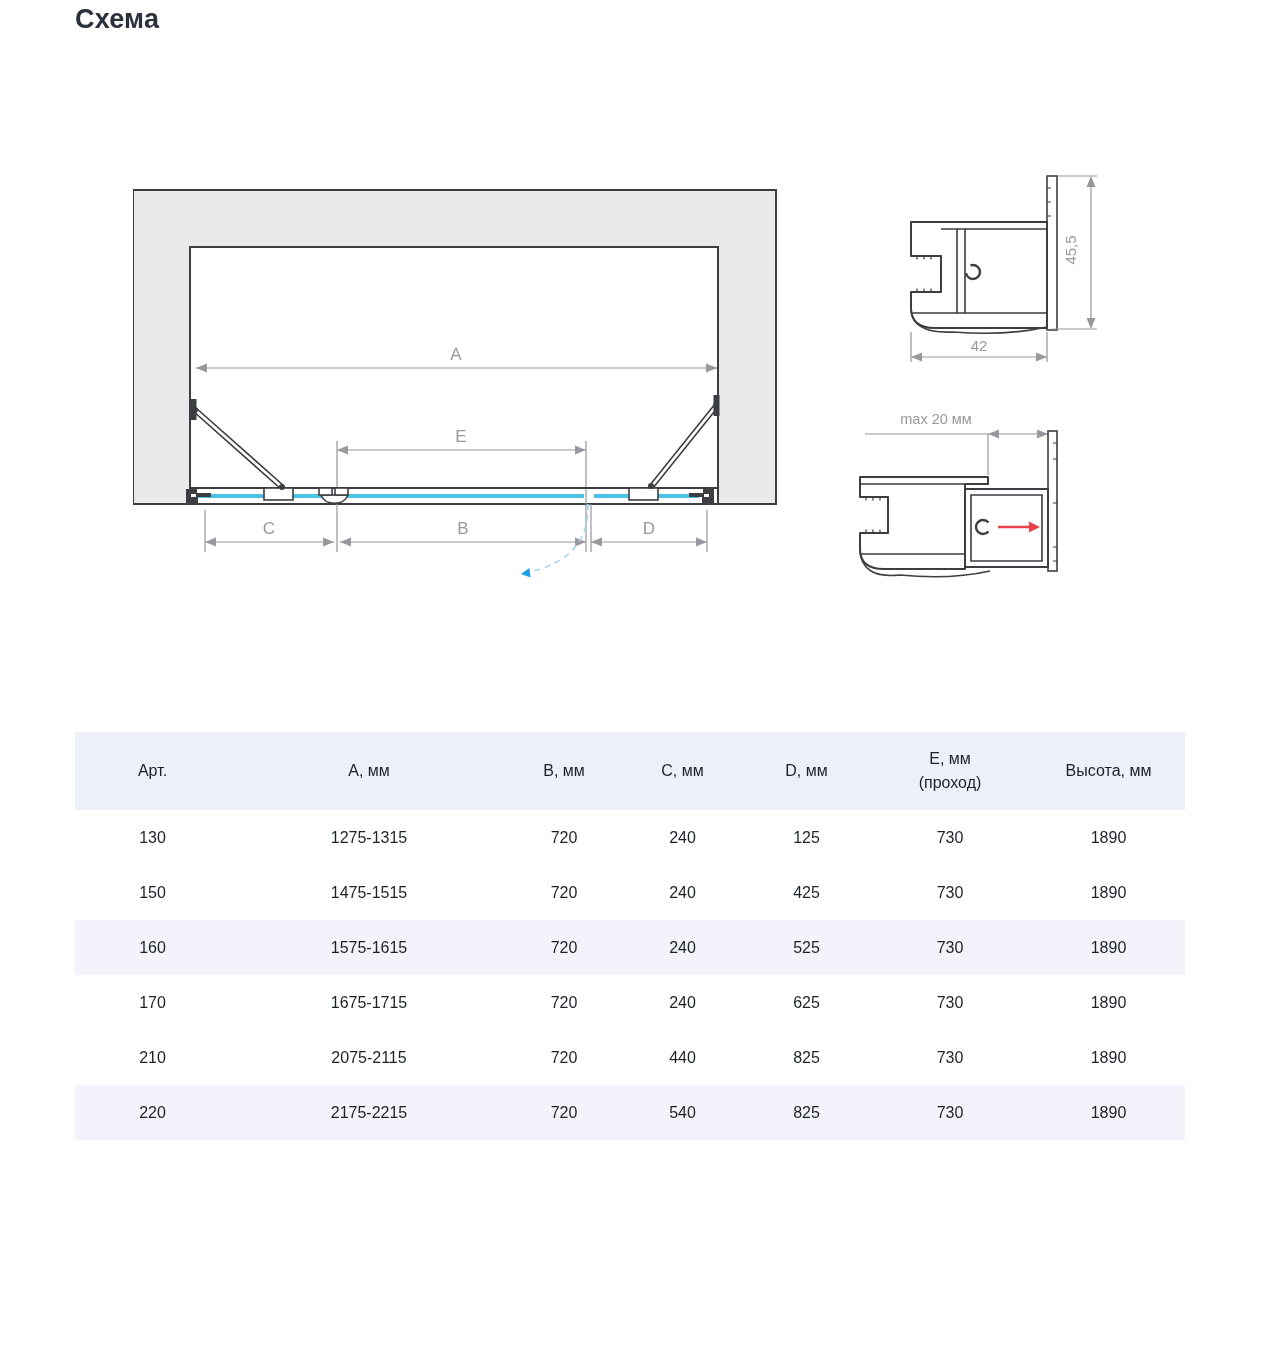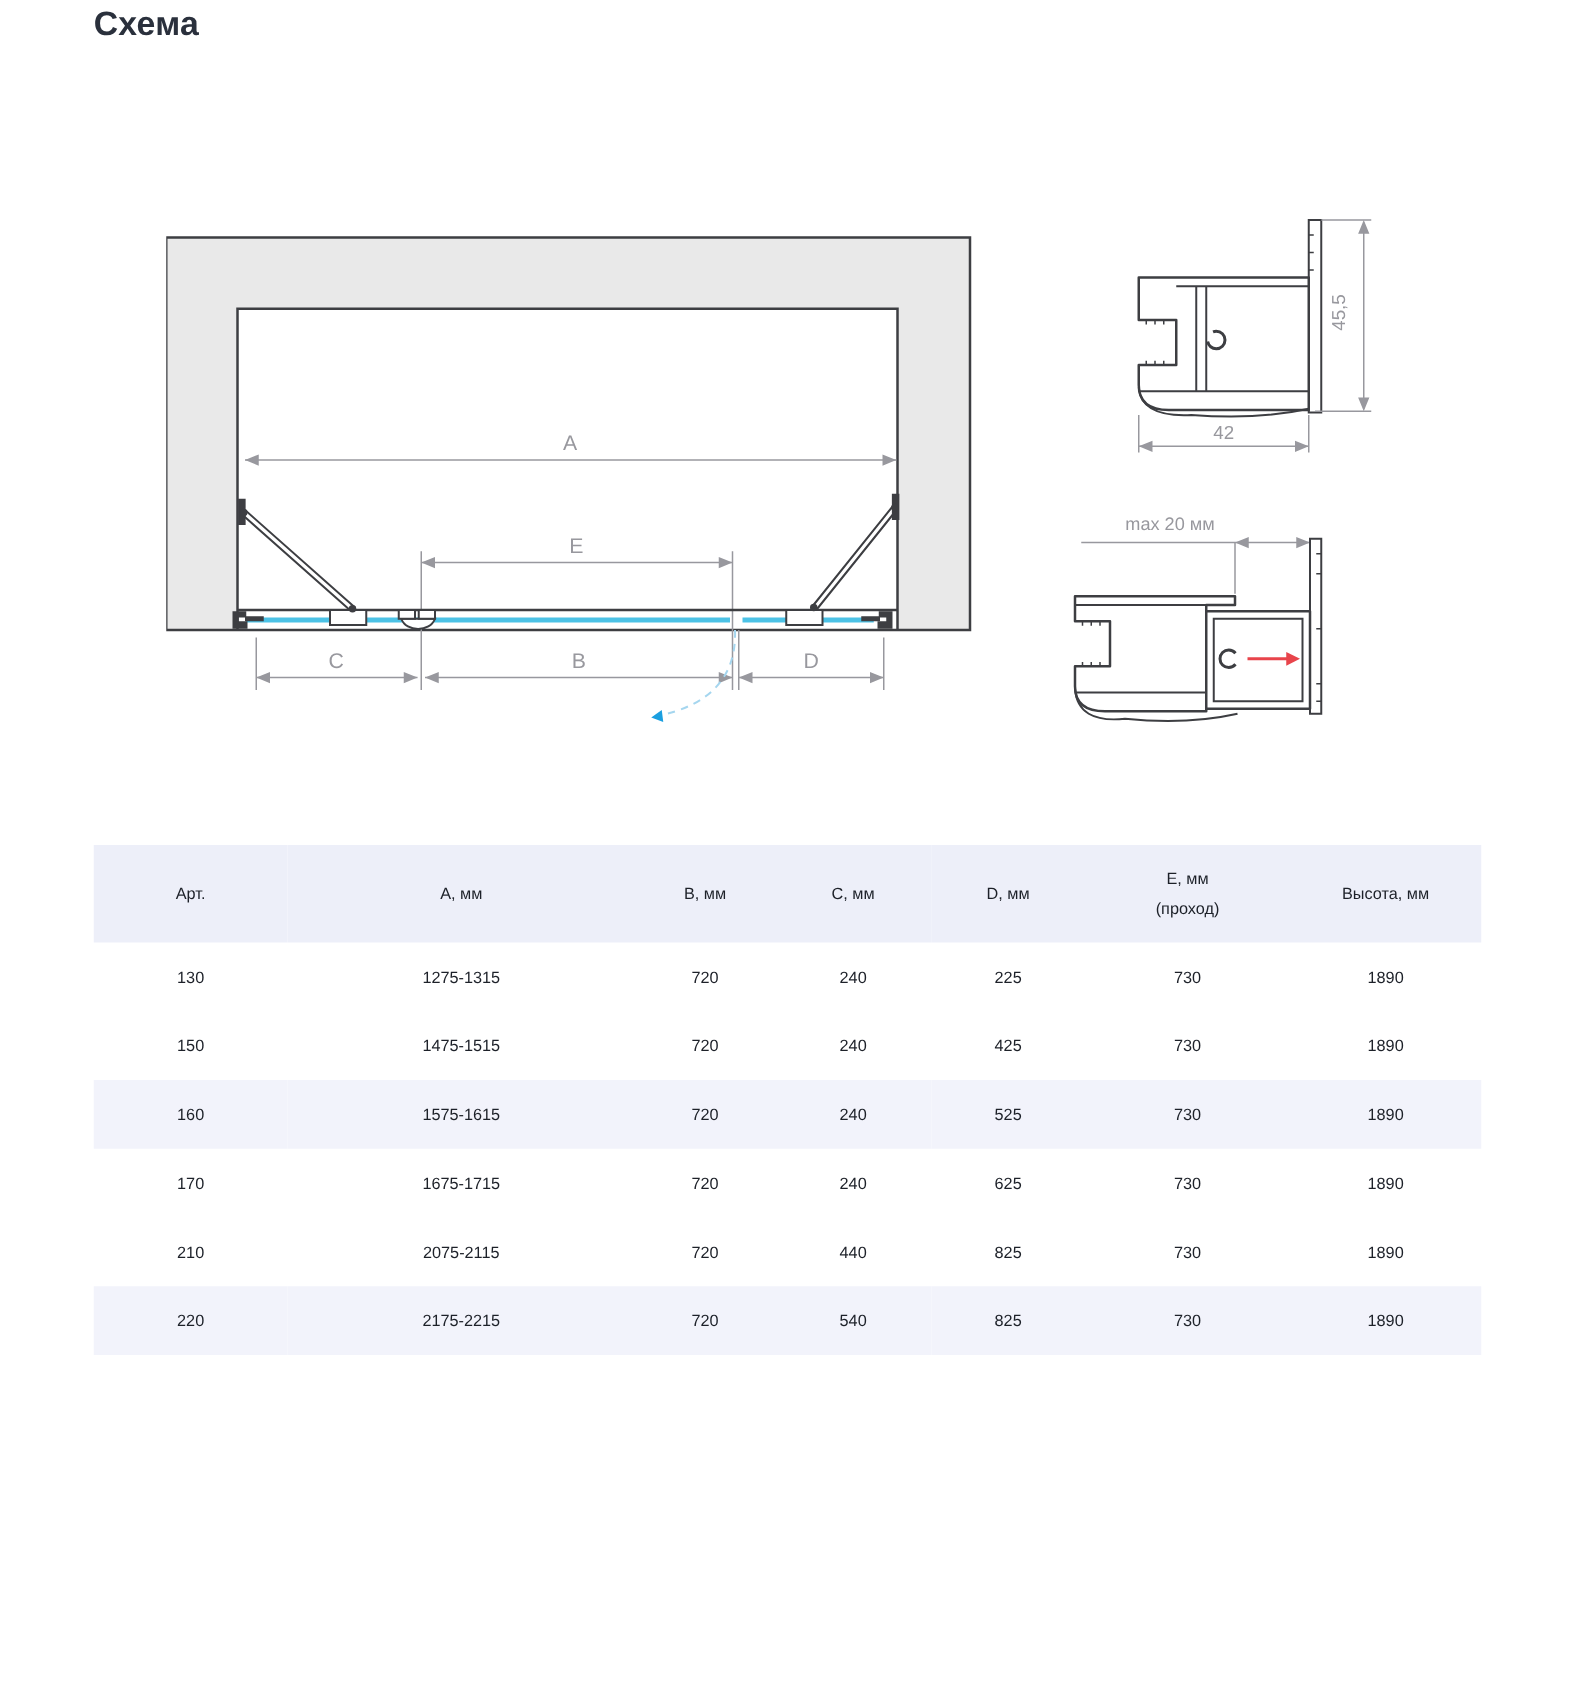--- a/index.html
+++ b/index.html
@@ -26,22 +26,22 @@
   .dimarrow{fill:var(--dimension);}
   .dimtext{fill:var(--dimension);font-size:17px;font-family:"Liberation Sans",sans-serif;}
   .dimtext2{fill:var(--dimension);font-size:15px;font-family:"Liberation Sans",sans-serif;}
   .dimtext3{fill:var(--dimension);font-size:14.5px;font-family:"Liberation Sans",sans-serif;}
   .arc{stroke:var(--arc);stroke-width:1.6;fill:none;stroke-dasharray:6 5;}
   .arcarrow{fill:var(--arc-arrow);}
   .redline{stroke:var(--red-arrow);stroke-width:2.4;fill:none;}
   .redfill{fill:var(--red-arrow);}
 
   
-  .spec-table{position:absolute;left:75px;top:676px;width:1110px;border-collapse:collapse;
-              table-layout:fixed;font-size:13px;color:var(--table-text);}
+  .spec-table{position:absolute;left:75px;top:732px;width:1110px;border-collapse:collapse;
+              table-layout:fixed;font-size:16px;color:var(--table-text);}
   .spec-table th{height:78px;font-weight:400;background:var(--table-header-bg);
                  text-align:center;vertical-align:middle;line-height:24px;padding:0;}
   .spec-table td{height:55px;text-align:center;vertical-align:middle;padding:0;font-weight:400;}
   .spec-table tr.alt td{background:var(--table-stripe-bg);}
 </style>
 </head>
 <body>
 
 <div class="page">
 
@@ -206,21 +206,21 @@
             <div>Высота, мм</div>
           </th>
       </tr>
     </thead>
     <tbody>
         <tr>
       <td>130</td>
       <td>1275-1315</td>
       <td>720</td>
       <td>240</td>
-      <td>225</td>
+      <td>125</td>
       <td>730</td>
       <td>1890</td>
     </tr>
         <tr>
       <td>150</td>
       <td>1475-1515</td>
       <td>720</td>
       <td>240</td>
       <td>425</td>
       <td>730</td>

